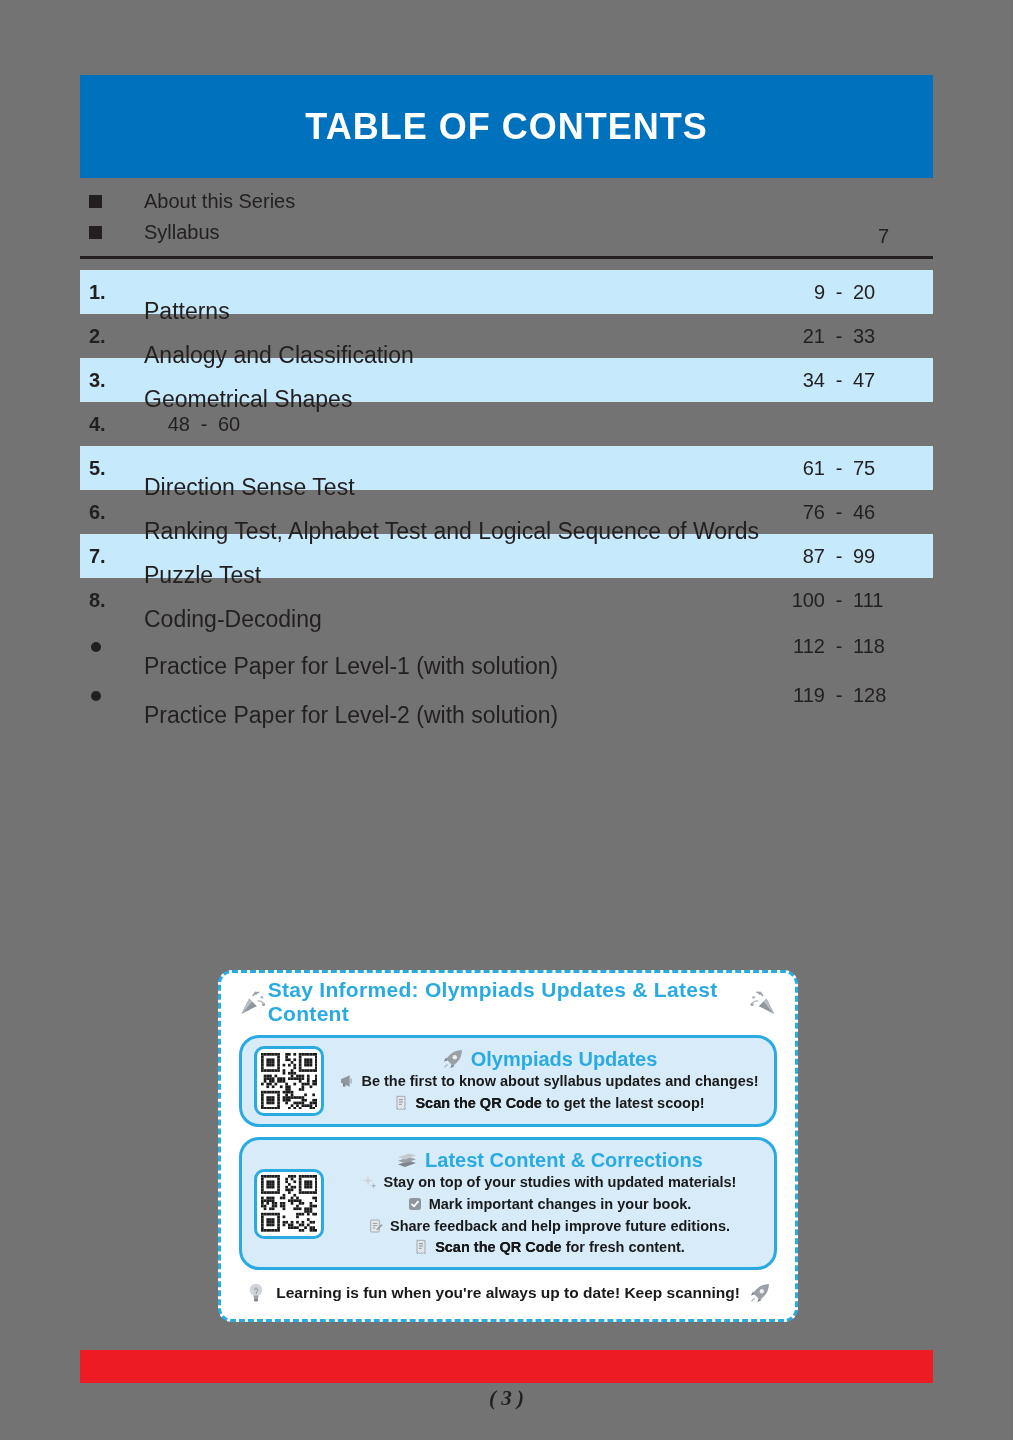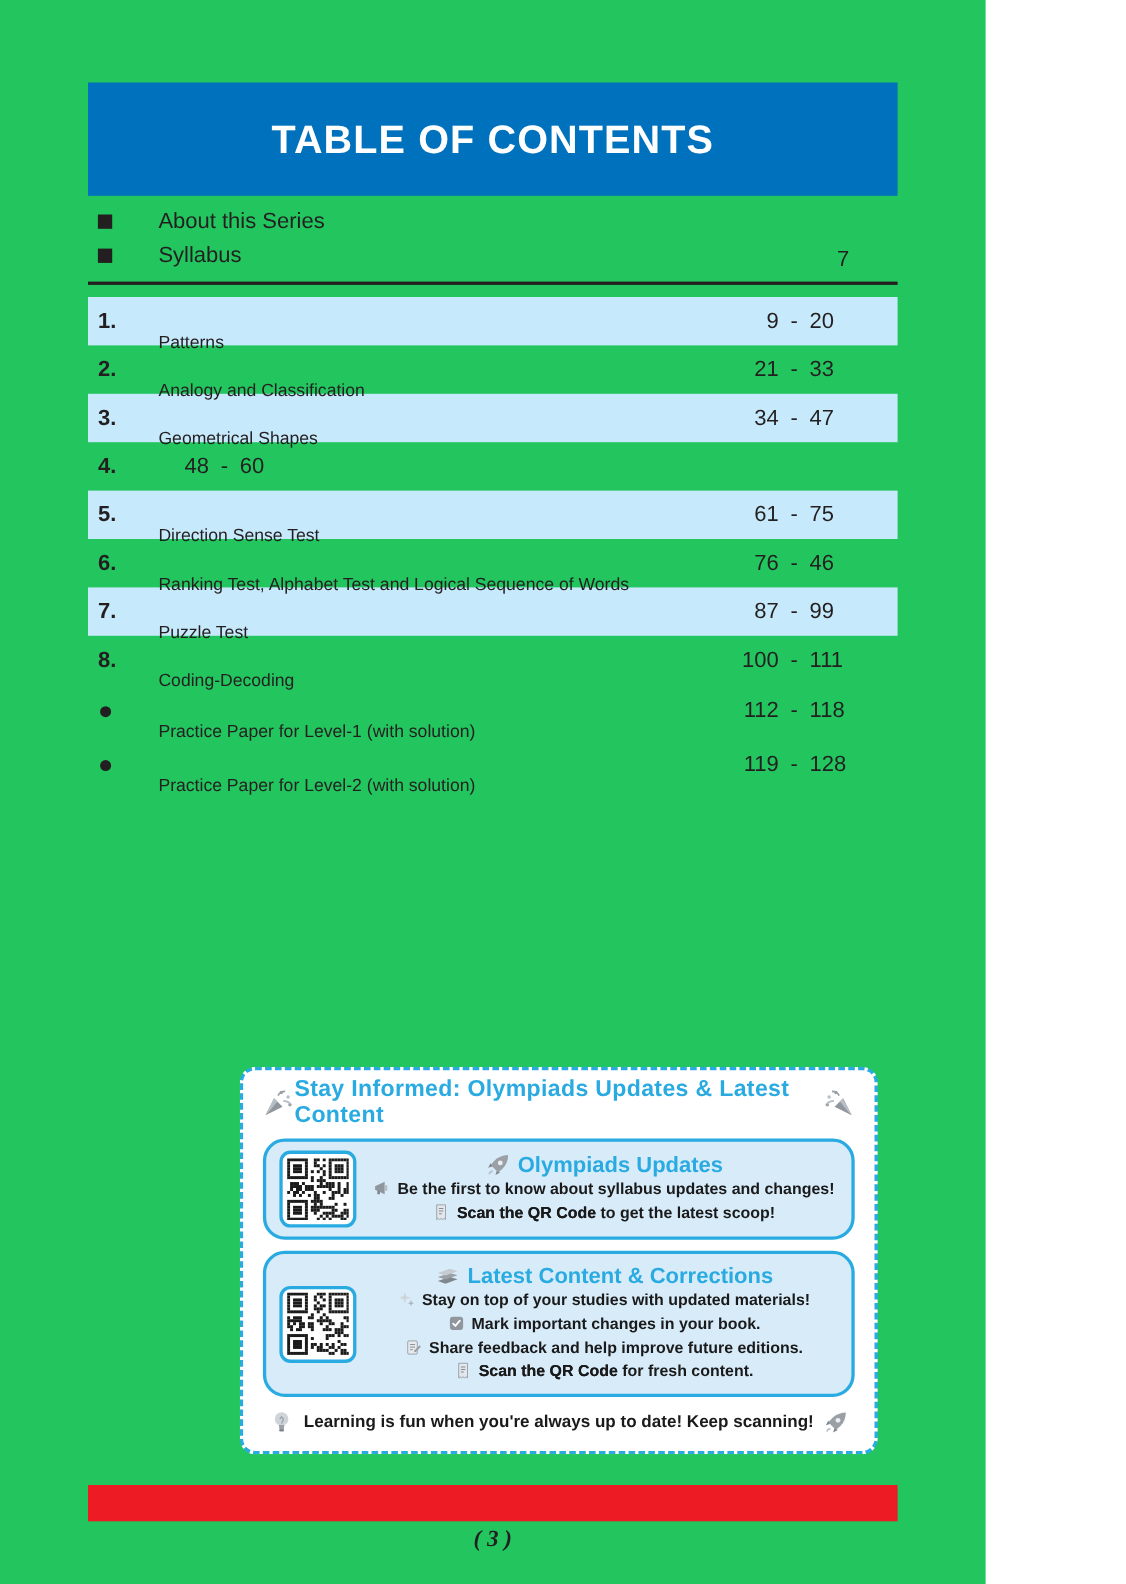--- a/index.html
+++ b/index.html
@@ -1,18 +1,18 @@
 <!DOCTYPE html>
 <html><head>
 <meta charset="utf-8">
 <style>
   * { margin:0; padding:0; box-sizing:border-box; }
   html,body { background:#ffffff; }
   .page {
-    position:relative; width:896px; height:1440px; background:#22c55e;
+    position:relative; width:1013px; height:1440px; background:#737373;
     font-family:"Liberation Sans", sans-serif; color:#231f20; overflow:hidden;
   }
   .content { padding:75px 80px 0 80px; }
 
   
   .toc-header {
     height:103px; background:#0071bc; display:flex; align-items:center; justify-content:center;
   }
   .toc-header .title {
     color:#ffffff; font-size:36px; font-weight:bold; letter-spacing:1px;
@@ -29,21 +29,21 @@
   .fm-page { font-size:20px; padding-right:44px; }
 
   .divider { border:none; border-top:3px solid #231f20; margin-top:4px; }
 
   
   .toc-list { margin-top:11px; }
   .row { display:flex; align-items:center; height:44px; padding-right:30px; }
   .row.alt { background:#c6e9fb; }
   .row.extra { height:49px; }
   .num { font-weight:bold; font-size:20px; }
-  .chapter-title { flex:1; font-size:16px;margin-top:39px; }
+  .chapter-title { flex:1; font-size:23px;margin-top:39px; }
   .range { display:flex; font-size:20px; }
   .r-start { min-width:46px; text-align:right; }
   .r-dash  { width:28px; text-align:center; }
   .r-end   { min-width:50px; text-align:left; }
 
   
   .si-box {
     width:580px; margin:250px 0 0 138px; border:3px dashed #29abe2; border-radius:14px;
     padding:6px 18px 14px 18px; background:#ffffff;
   }

